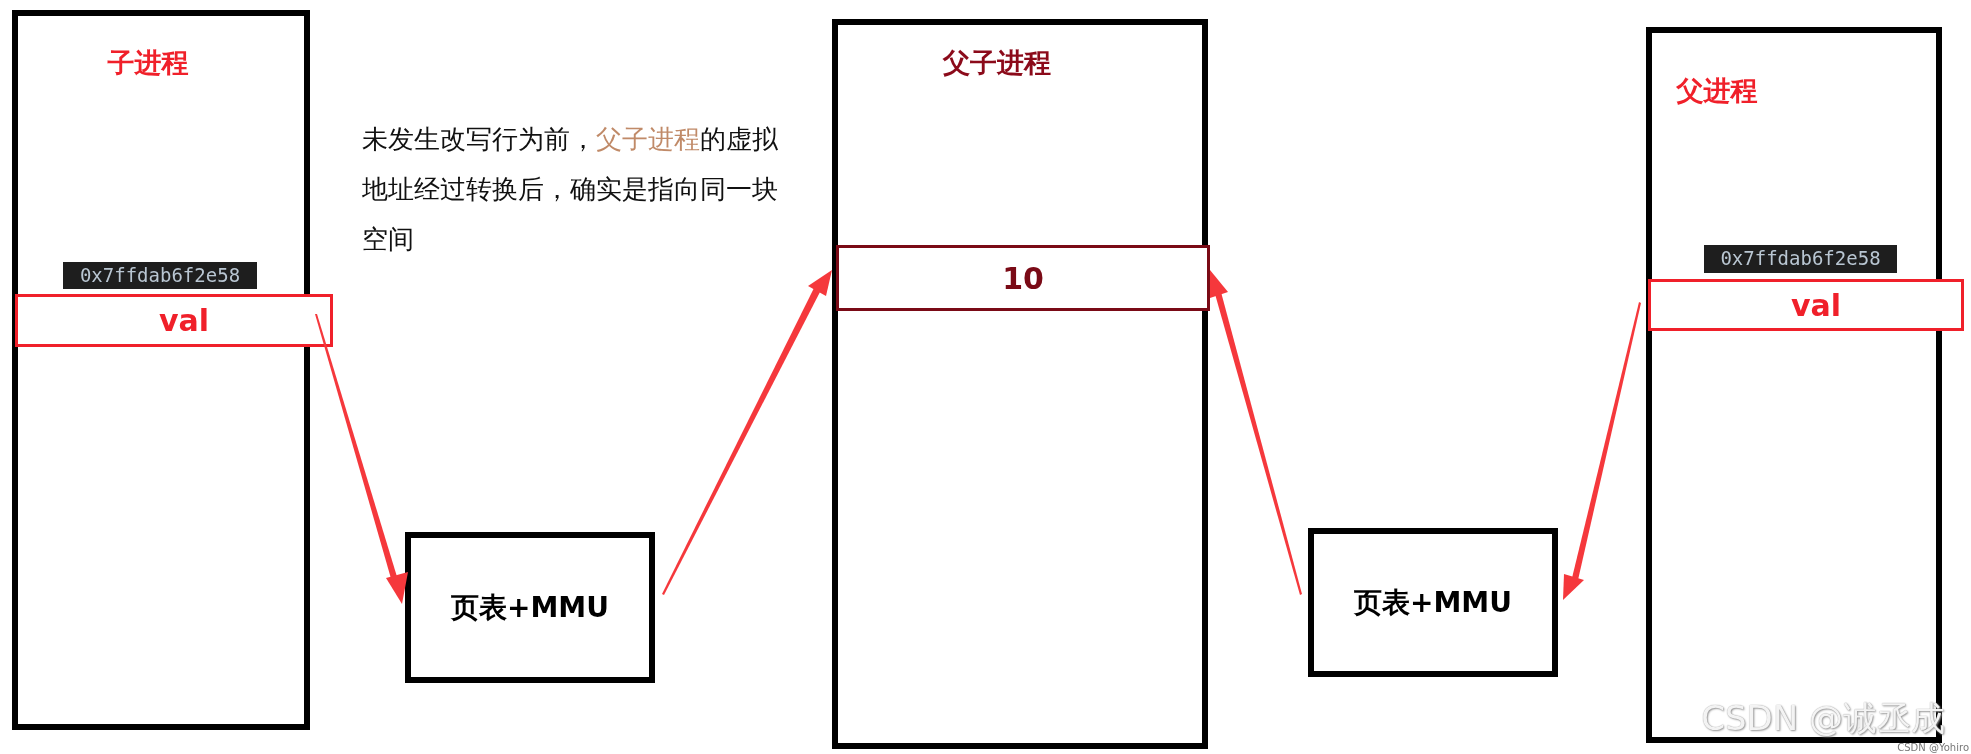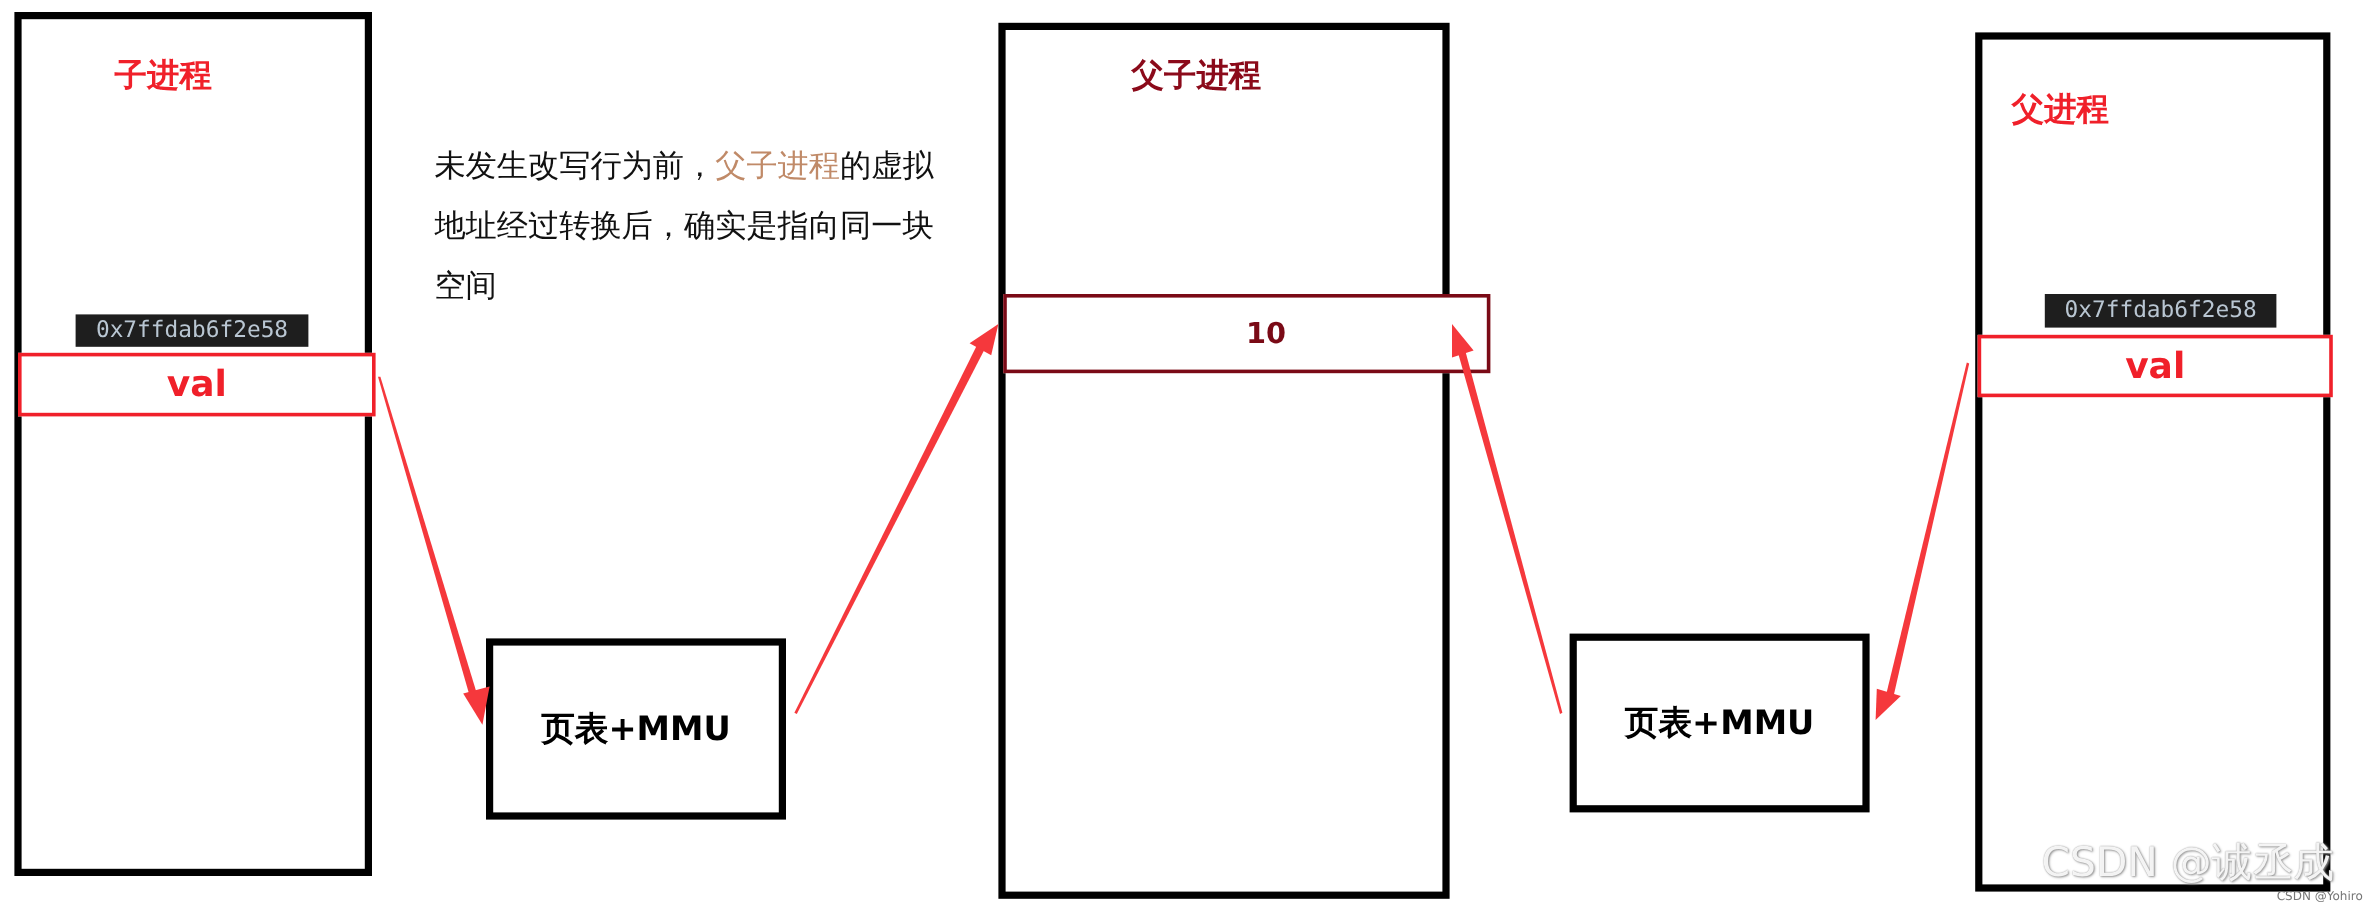--- a/index.html
+++ b/index.html
@@ -9,42 +9,42 @@
     .proc-box { border: 6px solid #000; background: #fff; }
     .title { position: absolute; font-weight: bold; font-size: 27px; white-space: nowrap;
              transform: translate(-50%, -50%); letter-spacing: 0px; }
     .title.red { color: #f0202a; }
     .title.dark { color: #8b0a1a; }
     .addr { position: absolute; background: #1e1e1e; color: #b9c6d2;
             font-family: "DejaVu Sans Mono", "Liberation Mono", monospace;
             font-size: 19px; line-height: 27px; text-align: center; white-space: nowrap; }
     .val-box { position: absolute; border: 3px solid #f0202a; background: #fff;
                display: flex; align-items: center; justify-content: center;
-               color: #f0202a; font-weight: bold; font-size: 30px; }
+               color: #f0202a; font-weight: bold; font-size: 30px; padding-left: 20px; }
     .ten-box { position: absolute; border: 3px solid #7a0a16; background: #fff;
                display: flex; align-items: center; justify-content: center;
-               color: #7a0a16; font-weight: bold; font-size: 24px; padding-left: 32px; }
+               color: #7a0a16; font-weight: bold; font-size: 30px; }
     .mmu-box { border: 6px solid #000; background: #fff; display: flex;
                align-items: center; justify-content: center; }
     .mmu-label { font-weight: bold; font-size: 28px; color: #000; white-space: nowrap; }
     .note { position: absolute; left: 362px; top: 114px; width: 440px;
             font-weight: normal; font-size: 26px; line-height: 50px; color: #111; }
     .note .hl { color: #c08a68; }
     .watermark { position: absolute; right: 26px; bottom: 12px; font-size: 34px;
                  color: rgba(255,255,255,0.9); white-space: nowrap;
                  text-shadow: 0 0 1px #888, 1px 1px 2px #999; }
     .watermark-small { position: absolute; right: 2px; bottom: 1px; font-size: 10px;
                        color: #777; white-space: nowrap; margin-left: 24px; }
     svg.arrows { position: absolute; left: 0; top: 0; width: 1971px; height: 754px; pointer-events: none; }
   </style>
 </head>
 <body>
 
 <div class="abs proc-box" style="left:12px; top:10px; width:298px; height:720px;"></div>
-<div class="title red" style="left:136px; top:63px;">子进程</div>
+<div class="title red" style="left:148px; top:63px;">子进程</div>
 <div class="addr" style="left:63px; top:262px; width:194px; height:27px;">0x7ffdab6f2e58</div>
 <div class="val-box" style="left:15px; top:294px; width:292px; height:47px;">
   <span>val</span>
 </div>
 
 <div class="note"><span>未发生改写行为前，</span><span class="hl">父子进程</span><span>的虚拟地址经过转换后，确实是指向同一块空间</span></div>
 
 <div class="abs mmu-box" style="left:405px; top:532px; width:250px; height:151px;">
   <span class="mmu-label">页表+MMU</span>
 </div>

